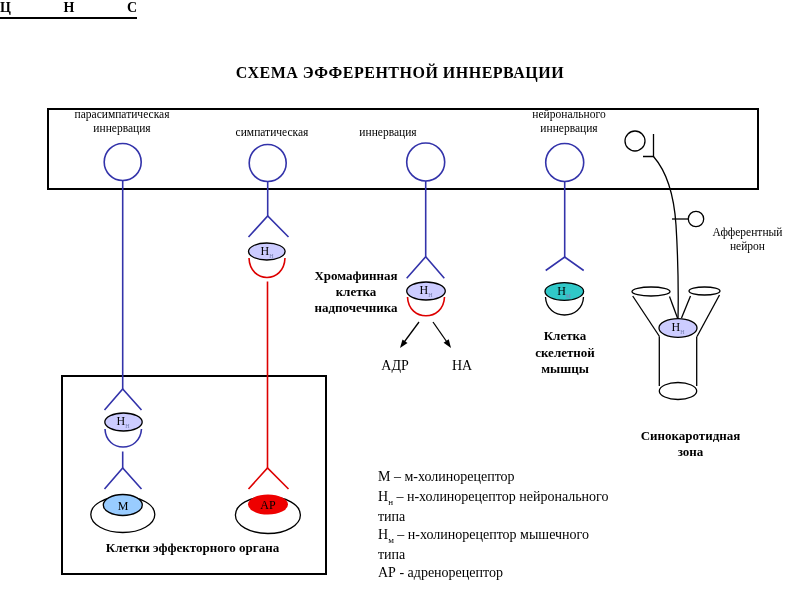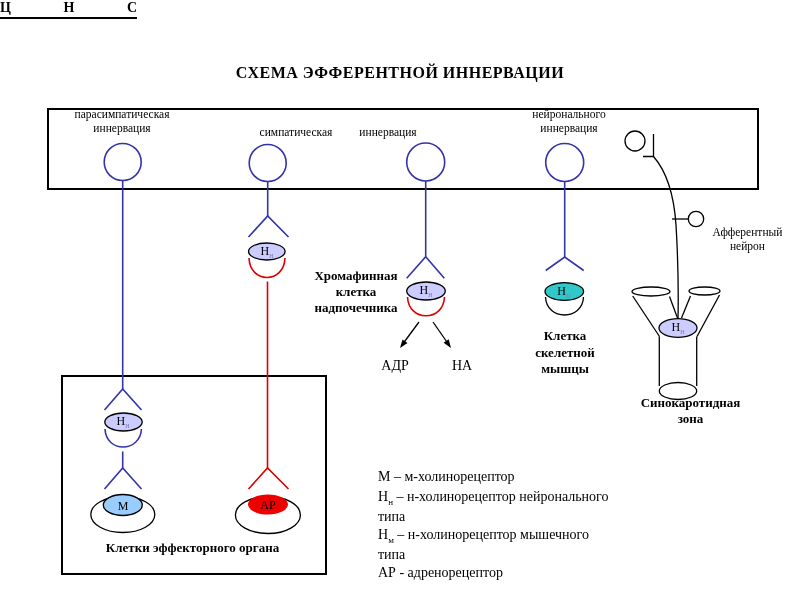--- a/index.html
+++ b/index.html
@@ -89,21 +89,21 @@
       <ellipse cx="268" cy="504.5" rx="20" ry="10" fill="#ee0000" stroke="none"></ellipse>
     </g>
   </svg>
 
   <div id="title" class="txt">СХЕМА ЭФФЕРЕНТНОЙ ИННЕРВАЦИИ</div>
 
   <div class="txt small" style="left:57px;top:108px;width:130px;">
     <div>парасимпатическая</div>
     <div>иннервация</div>
   </div>
-  <div class="txt small" style="left:236px;top:126px;width:120px;">
+  <div class="txt small" style="left:212px;top:126px;width:120px;">
     <div>симпатическая</div>
   </div>
   <div id="cns-letters">
     <span>Ц</span>
     <span>Н</span>
     <span>С</span>
   </div>
   <div class="txt small" style="left:333px;top:126px;width:110px;">иннервация</div>
   <div class="txt small" style="left:509px;top:108px;width:120px;">
     <div>нейронального</div>
@@ -119,21 +119,21 @@
     <div>клетка</div>
     <div>надпочечника</div>
   </div>
   <div class="txt" style="left:375px;top:358px;width:40px;font-size:14px;">АДР</div>
   <div class="txt" style="left:442px;top:358px;width:40px;font-size:14px;">НА</div>
   <div class="txt b13" style="left:515px;top:328px;width:100px;line-height:1.28;">
     <div>Клетка</div>
     <div>скелетной</div>
     <div>мышцы</div>
   </div>
-  <div class="txt b13" style="left:633px;top:395px;width:115px;text-align:center;">
+  <div class="txt b13" style="left:633px;top:428px;width:115px;text-align:center;">
     <div>Синокаротидная</div>
     <div>зона</div>
   </div>
   <div class="txt b13" style="left:70px;top:540px;width:245px;">Клетки эффекторного органа</div>
 
   <div class="rlabel" style="left:103px;top:415px;width:40px;"><span>Н</span><sub>н</sub></div>
   <div class="rlabel" style="left:247px;top:245px;width:40px;"><span>Н</span><sub>н</sub></div>
   <div class="rlabel" style="left:406px;top:284px;width:40px;"><span>Н</span><sub>н</sub></div>
   <div class="rlabel" style="left:544px;top:285px;width:40px;"><span>Н</span><sub>м</sub></div>
   <div class="rlabel" style="left:658px;top:321px;width:40px;"><span>Н</span><sub>н</sub></div>

